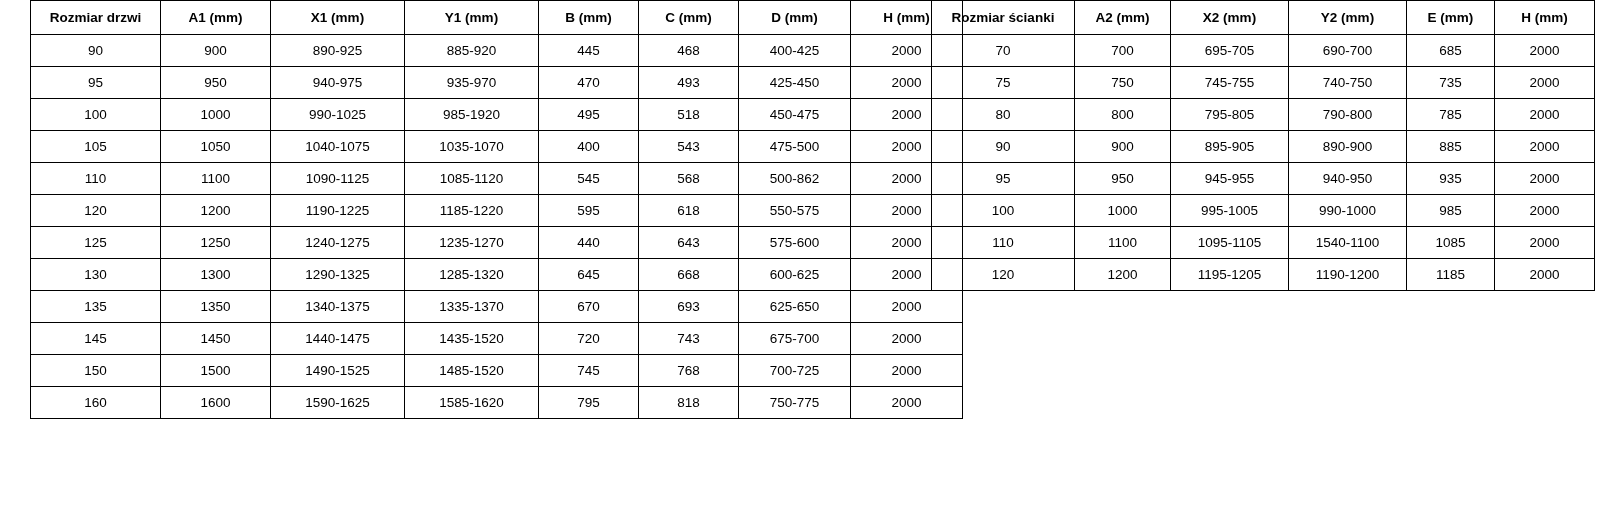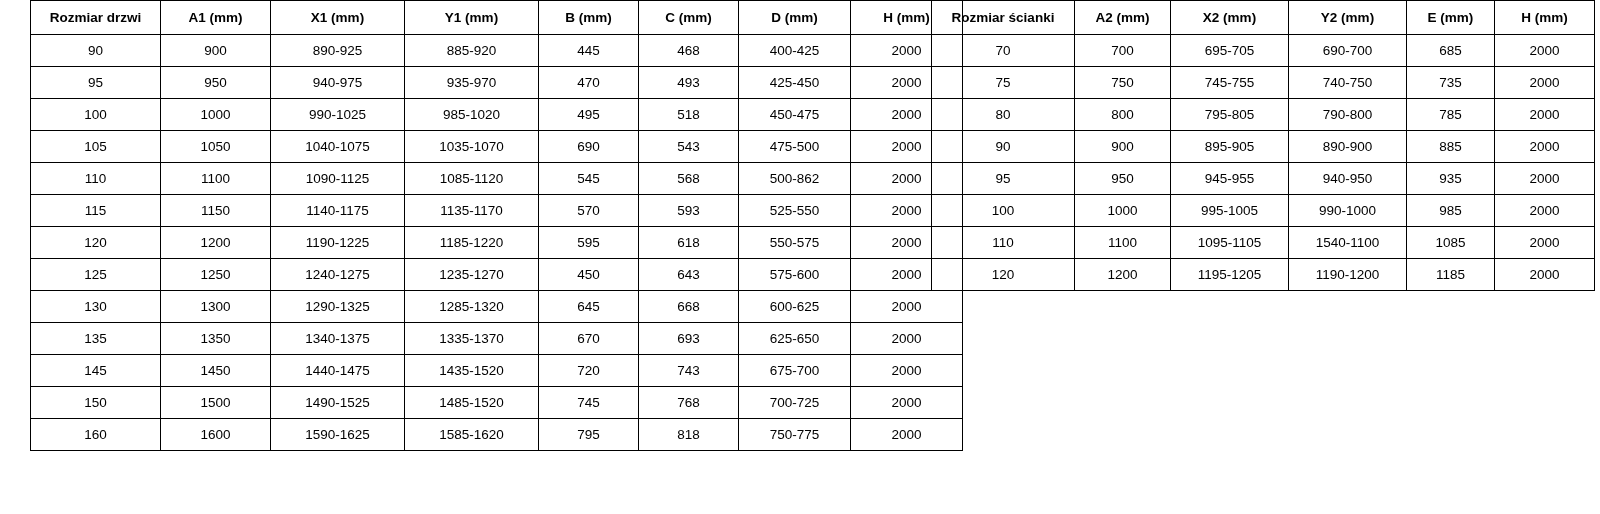--- a/index.html
+++ b/index.html
@@ -112,72 +112,62 @@
             <td>935-970</td>
             <td>470</td>
             <td>493</td>
             <td>425-450</td>
             <td>2000</td>
           </tr>
           <tr>
             <td>100</td>
             <td>1000</td>
             <td>990-1025</td>
-            <td>985-1020</td>
+            <td>985-1920</td>
             <td>495</td>
             <td>518</td>
             <td>450-475</td>
             <td>2000</td>
           </tr>
           <tr>
             <td>105</td>
             <td>1050</td>
             <td>1040-1075</td>
             <td>1035-1070</td>
-            <td>690</td>
+            <td>400</td>
             <td>543</td>
             <td>475-500</td>
             <td>2000</td>
           </tr>
           <tr>
             <td>110</td>
             <td>1100</td>
             <td>1090-1125</td>
             <td>1085-1120</td>
             <td>545</td>
             <td>568</td>
             <td>500-862</td>
             <td>2000</td>
           </tr>
           <tr>
-            <td>115</td>
-            <td>1150</td>
-            <td>1140-1175</td>
-            <td>1135-1170</td>
-            <td>570</td>
-            <td>593</td>
-            <td>525-550</td>
-            <td>2000</td>
-          </tr>
-          <tr>
             <td>120</td>
             <td>1200</td>
             <td>1190-1225</td>
             <td>1185-1220</td>
             <td>595</td>
             <td>618</td>
             <td>550-575</td>
             <td>2000</td>
           </tr>
           <tr>
             <td>125</td>
             <td>1250</td>
             <td>1240-1275</td>
             <td>1235-1270</td>
-            <td>450</td>
+            <td>440</td>
             <td>643</td>
             <td>575-600</td>
             <td>2000</td>
           </tr>
           <tr>
             <td>130</td>
             <td>1300</td>
             <td>1290-1325</td>
             <td>1285-1320</td>
             <td>645</td>

